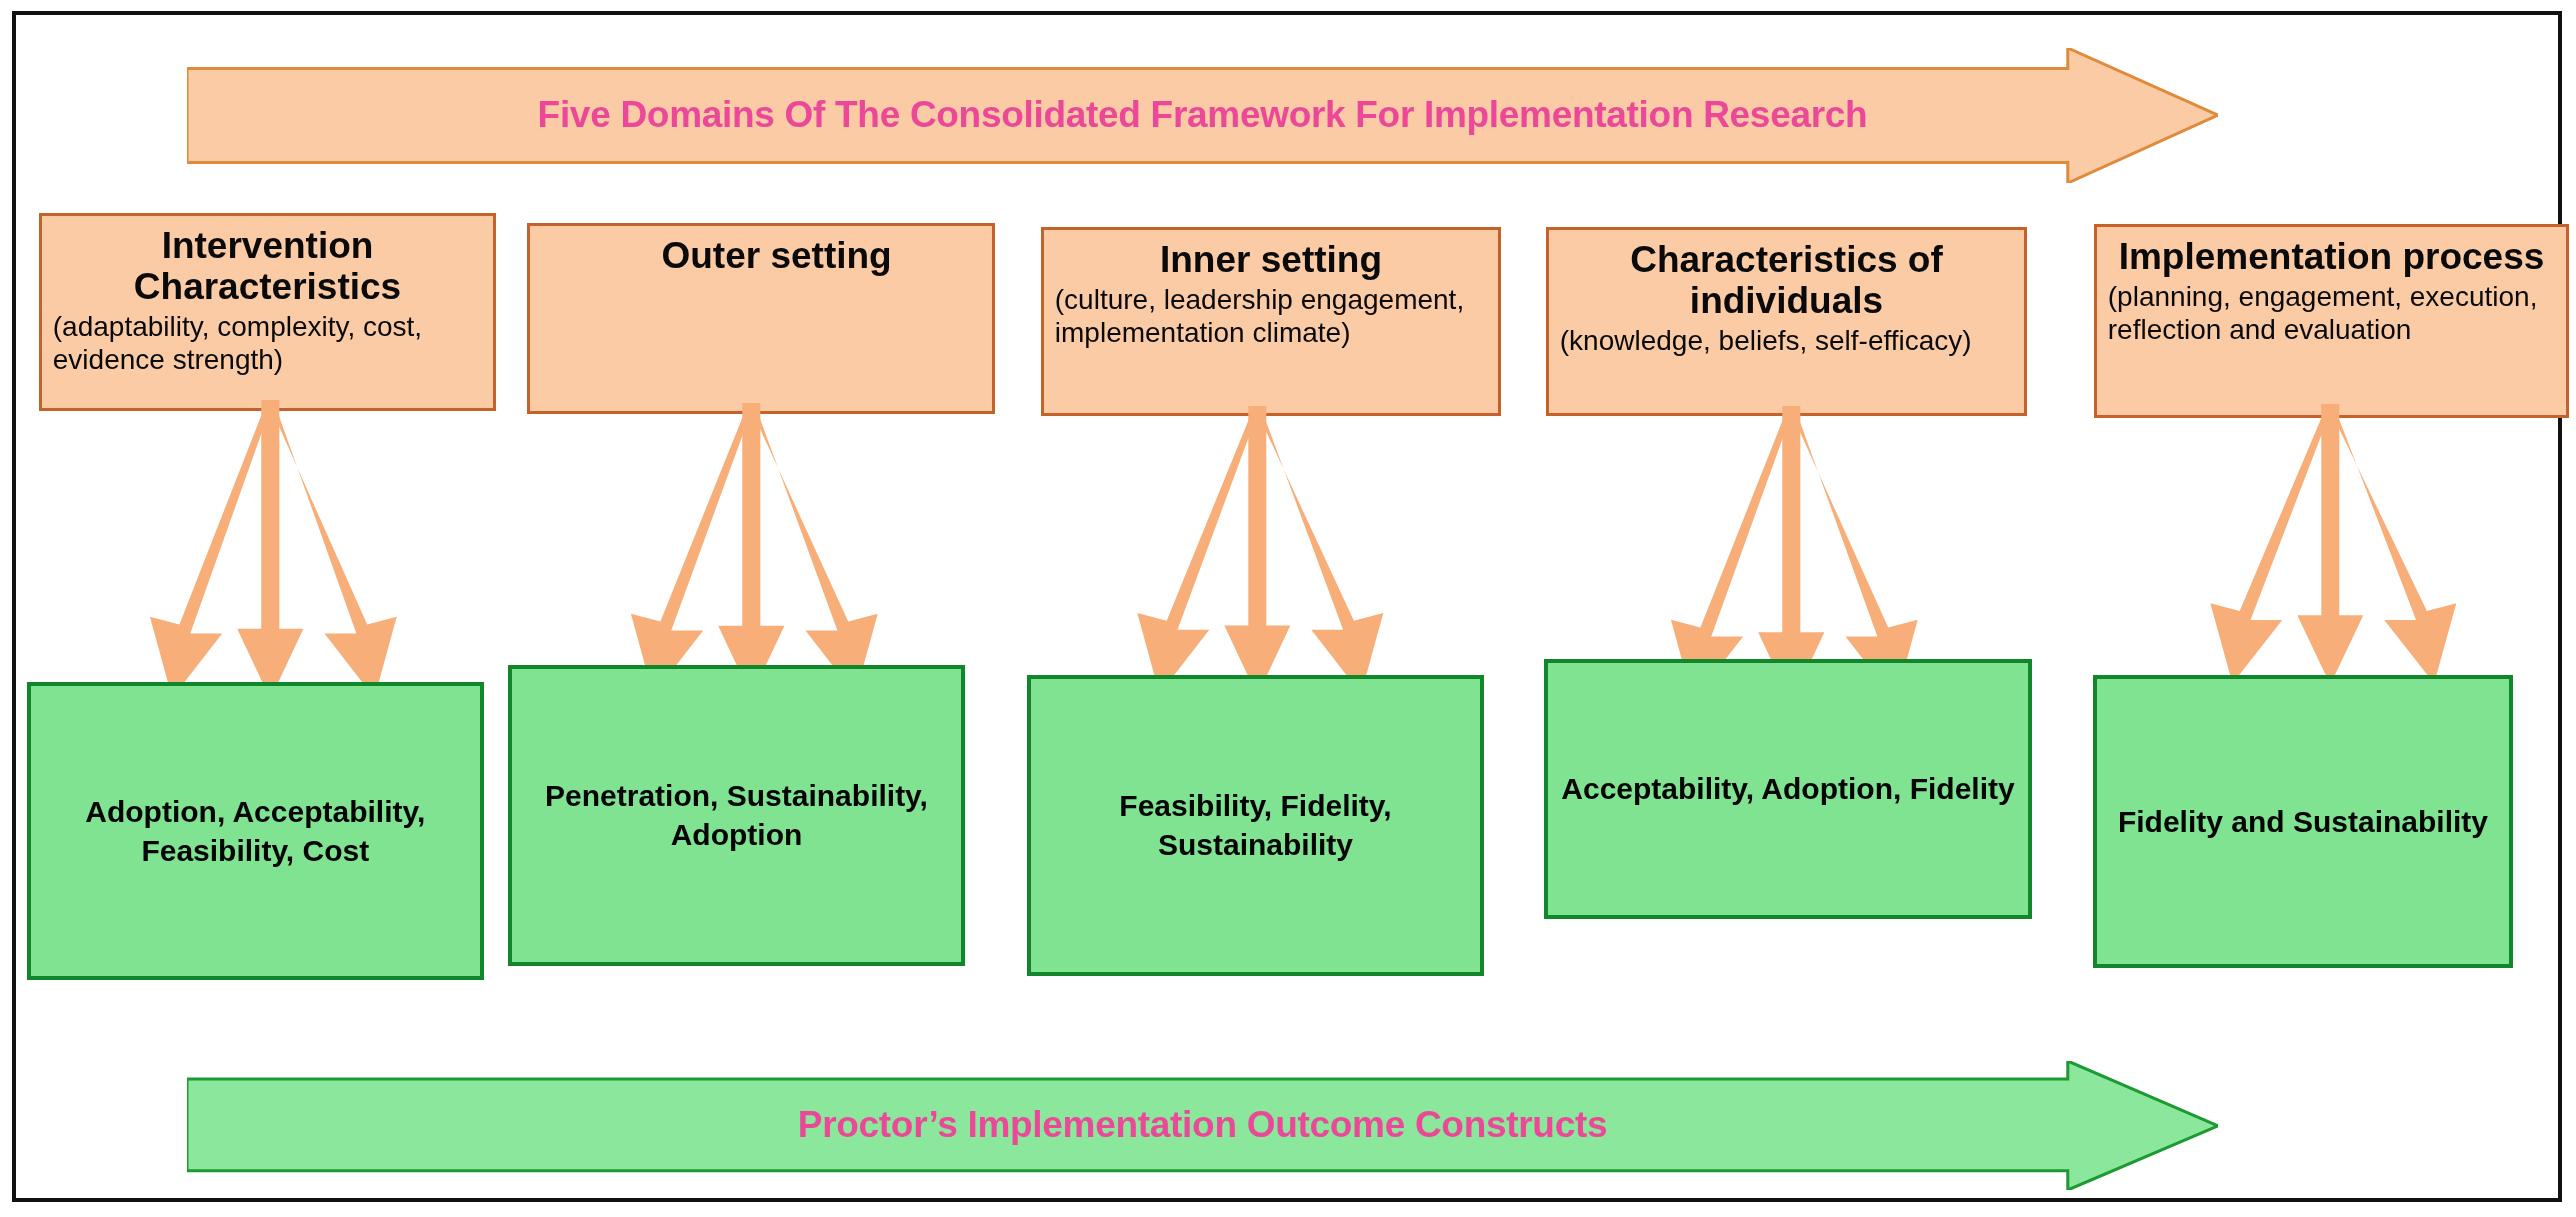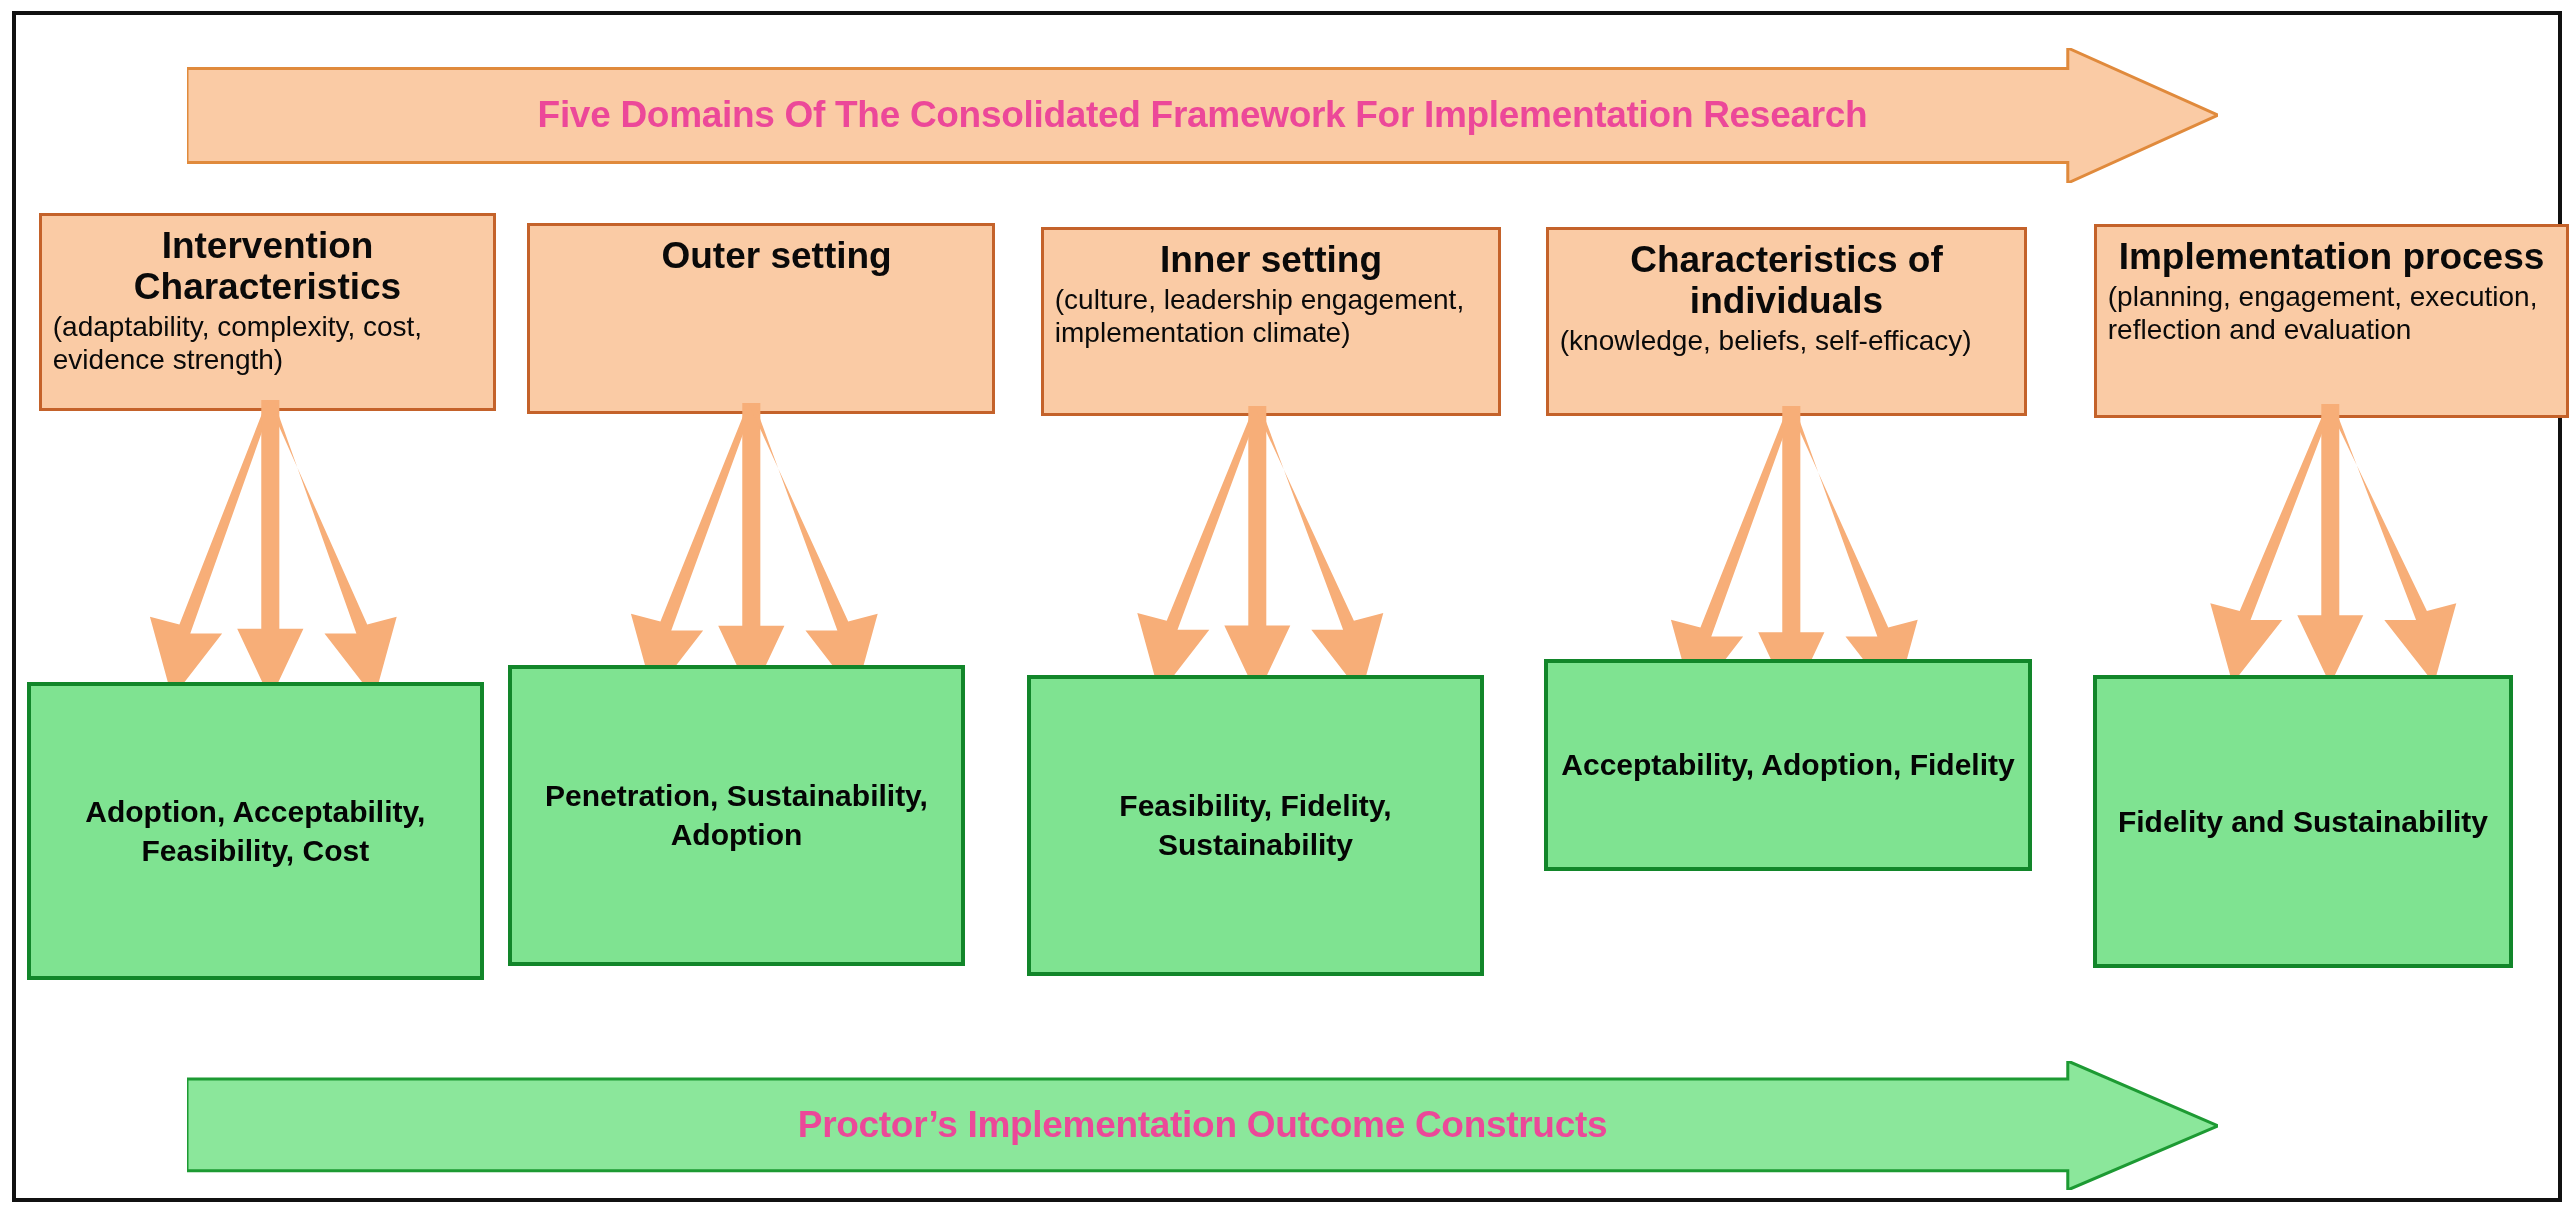--- a/index.html
+++ b/index.html
@@ -203,21 +203,21 @@
     </div>
 
     <div class="outcome-box" style="left:492px; top:650px; width:457px; height:301px;">
       <div class="outcome-text">Penetration, Sustainability, Adoption</div>
     </div>
 
     <div class="outcome-box" style="left:1011px; top:660px; width:457px; height:301px;">
       <div class="outcome-text">Feasibility, Fidelity, Sustainability</div>
     </div>
 
-    <div class="outcome-box" style="left:1528px; top:644px; width:488px; height:212px;">
+    <div class="outcome-box" style="left:1528px; top:644px; width:488px; height:260px;">
       <div class="outcome-text">Acceptability, Adoption, Fidelity</div>
     </div>
 
     <div class="outcome-box" style="left:2077px; top:660px; width:420px; height:293px;">
       <div class="outcome-text">Fidelity and Sustainability</div>
     </div>
 
     <div class="banner" id="banner-bottom">
       <svg width="2031" height="129" viewBox="0 0 3380 215" preserveAspectRatio="none">
         <polygon points="0,30 3130,30 3130,0 3380,108 3130,215 3130,183 0,183" fill="#8BE79B" stroke="#1D9A33" stroke-width="5"></polygon>

